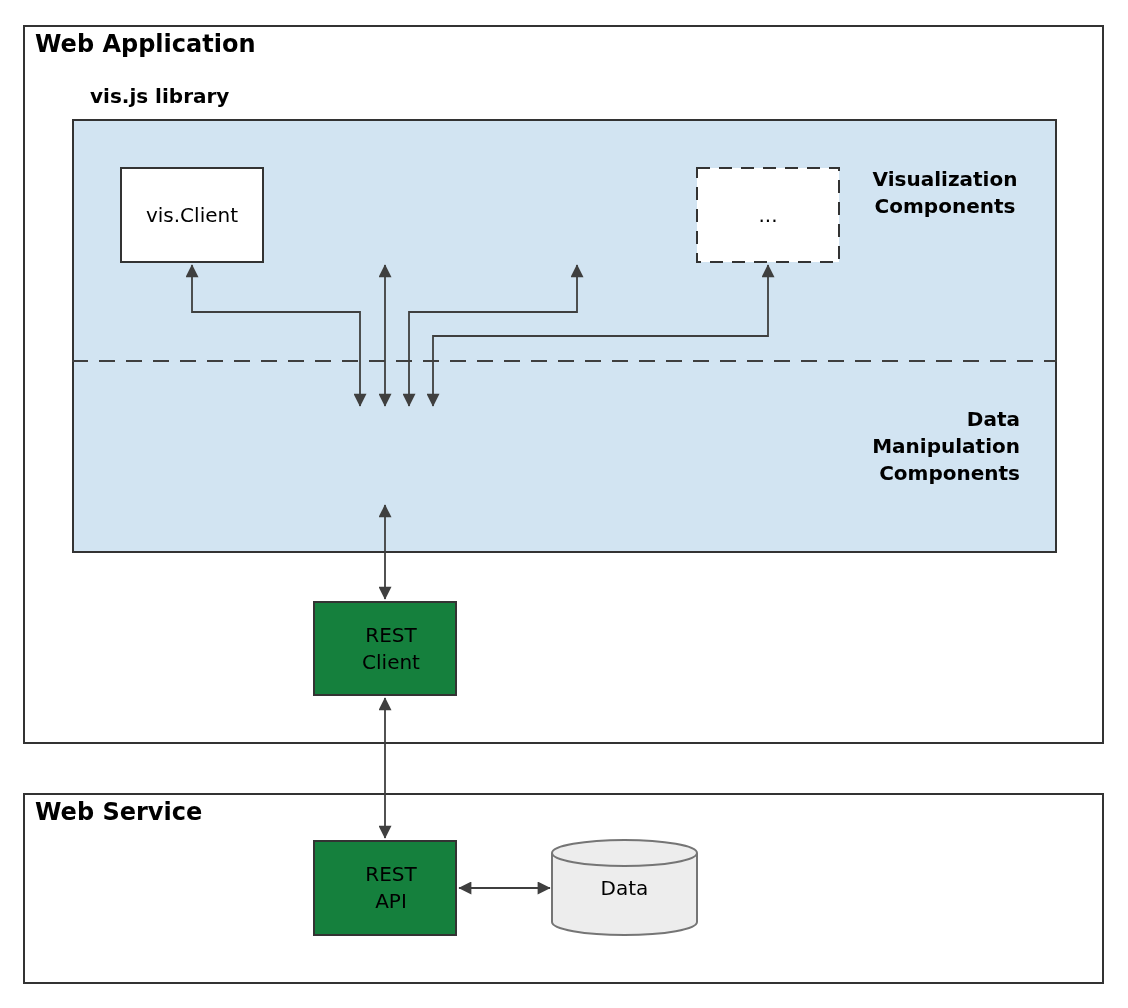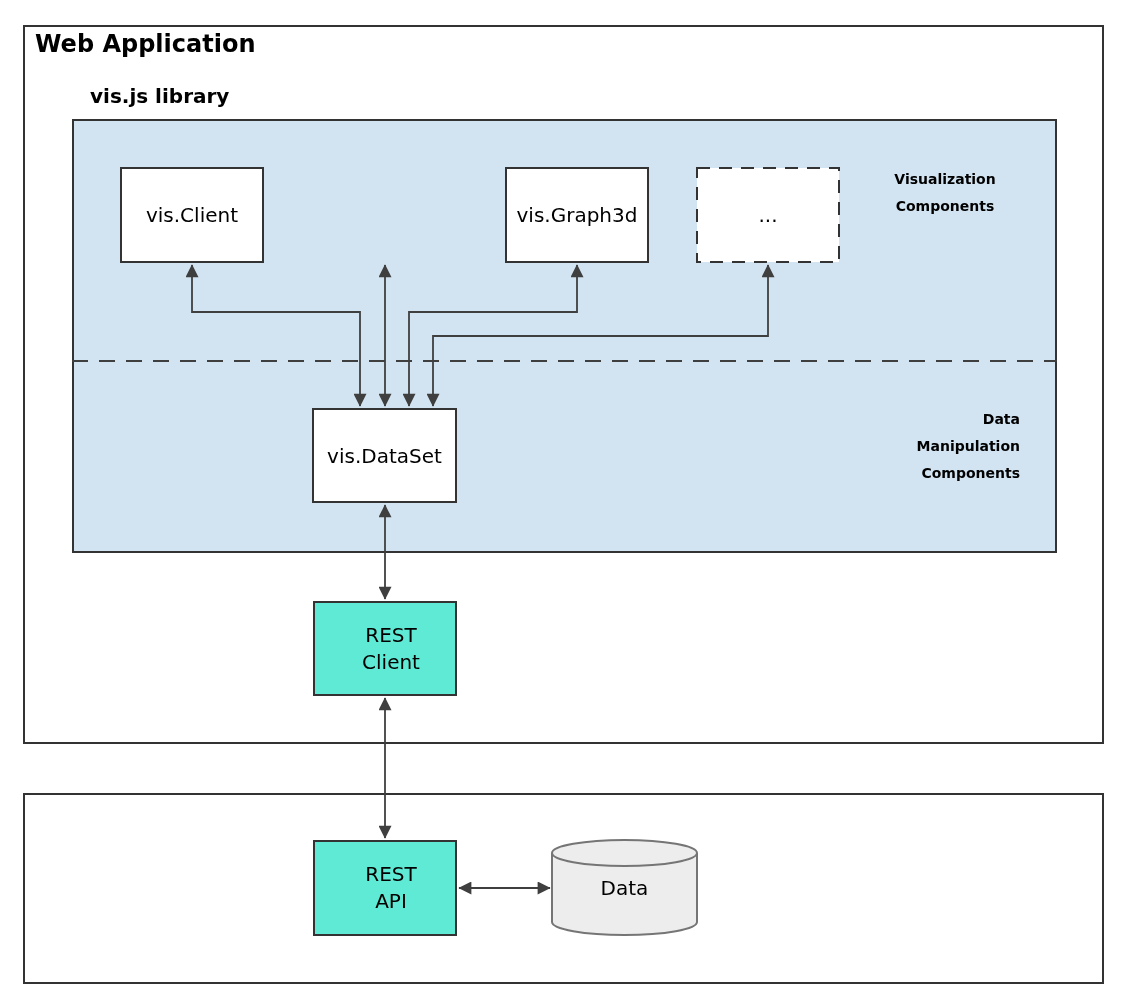--- a/index.html
+++ b/index.html
@@ -6,26 +6,26 @@
   html,body { background:#ffffff; }
   body { font-family:"DejaVu Sans","Liberation Sans",sans-serif; color:#000; }
   .canvas { position:relative; width:1128px; height:1008px; background:#fff; overflow:hidden; }
 
   .frame { position:absolute; border:2px solid #333; background:transparent; }
   .panel { position:absolute; border:2px solid #333; background:#d2e4f2; }
 
   .cbox { position:absolute; border:2px solid #333; background:#fff;
           display:flex; align-items:center; justify-content:center;
           font-size:20px; z-index:1; }
-  .gbox { background:#5eead4;padding-left:12px; }
+  .gbox { background:#15803d;padding-left:12px; }
 
   .title { position:absolute; font-weight:bold; font-size:24px; z-index:3; }
   .subtitle { font-size:20px; }
 
-  .seclabel { position:absolute; font-weight:bold; font-size:14px;
+  .seclabel { position:absolute; font-weight:bold; font-size:20px;
               line-height:27px; white-space:pre-line; z-index:3; }
 
   .boxlabel { white-space:pre-line; text-align:center; line-height:27px; }
 
   .floating-label { position:absolute; z-index:3; display:flex;
                     align-items:center; justify-content:center; font-size:20px; }
 
   svg.overlay { position:absolute; left:0; top:0; z-index:2; pointer-events:none; }
   .conn { fill:none; stroke:#3f3f3f; stroke-width:1.8;
           marker-start:url(#arr); marker-end:url(#arr); }
@@ -40,44 +40,39 @@
 
   <div class="frame" style="left:23px;top:25px;width:1081px;height:719px"></div>
   <div class="title" style="left:35px;top:30px">Web Application</div>
   <div class="title subtitle" style="left:90px;top:84px">vis.js library</div>
 
   <div class="panel" style="left:72px;top:119px;width:985px;height:434px"></div>
 
   <div class="cbox" style="left:120px;top:167px;width:144px;height:96px">
     <span>vis.Client</span>
   </div>
-  <div class="cbox" style="left:505px;top:167px;width:144px;height:96px">
-    <span>vis.Graph3d</span>
-  </div>
 
   <div class="floating-label" style="left:696px;top:167px;width:144px;height:96px">
     <span>...</span>
   </div>
 
   <div class="seclabel" style="left:845px;top:166px;width:200px;text-align:center">Visualization
 Components</div>
   <div class="seclabel" style="left:770px;top:406px;width:250px;text-align:right">Data
 Manipulation
 Components</div>
 
-  <div class="cbox" style="left:312px;top:408px;width:145px;height:95px">
-    <span>vis.DataSet</span>
-  </div>
 
   <div class="cbox gbox" style="left:313px;top:601px;width:144px;height:95px">
     <span class="boxlabel">REST
 Client</span>
   </div>
 
   <div class="frame" style="left:23px;top:793px;width:1081px;height:191px"></div>
+  <div class="title" style="left:35px;top:798px">Web Service</div>
 
   <div class="cbox gbox" style="left:313px;top:840px;width:144px;height:96px">
     <span class="boxlabel">REST
 API</span>
   </div>
 
   <div class="floating-label" style="left:552px;top:846px;width:145px;height:84px">
     <span>Data</span>
   </div>
 

